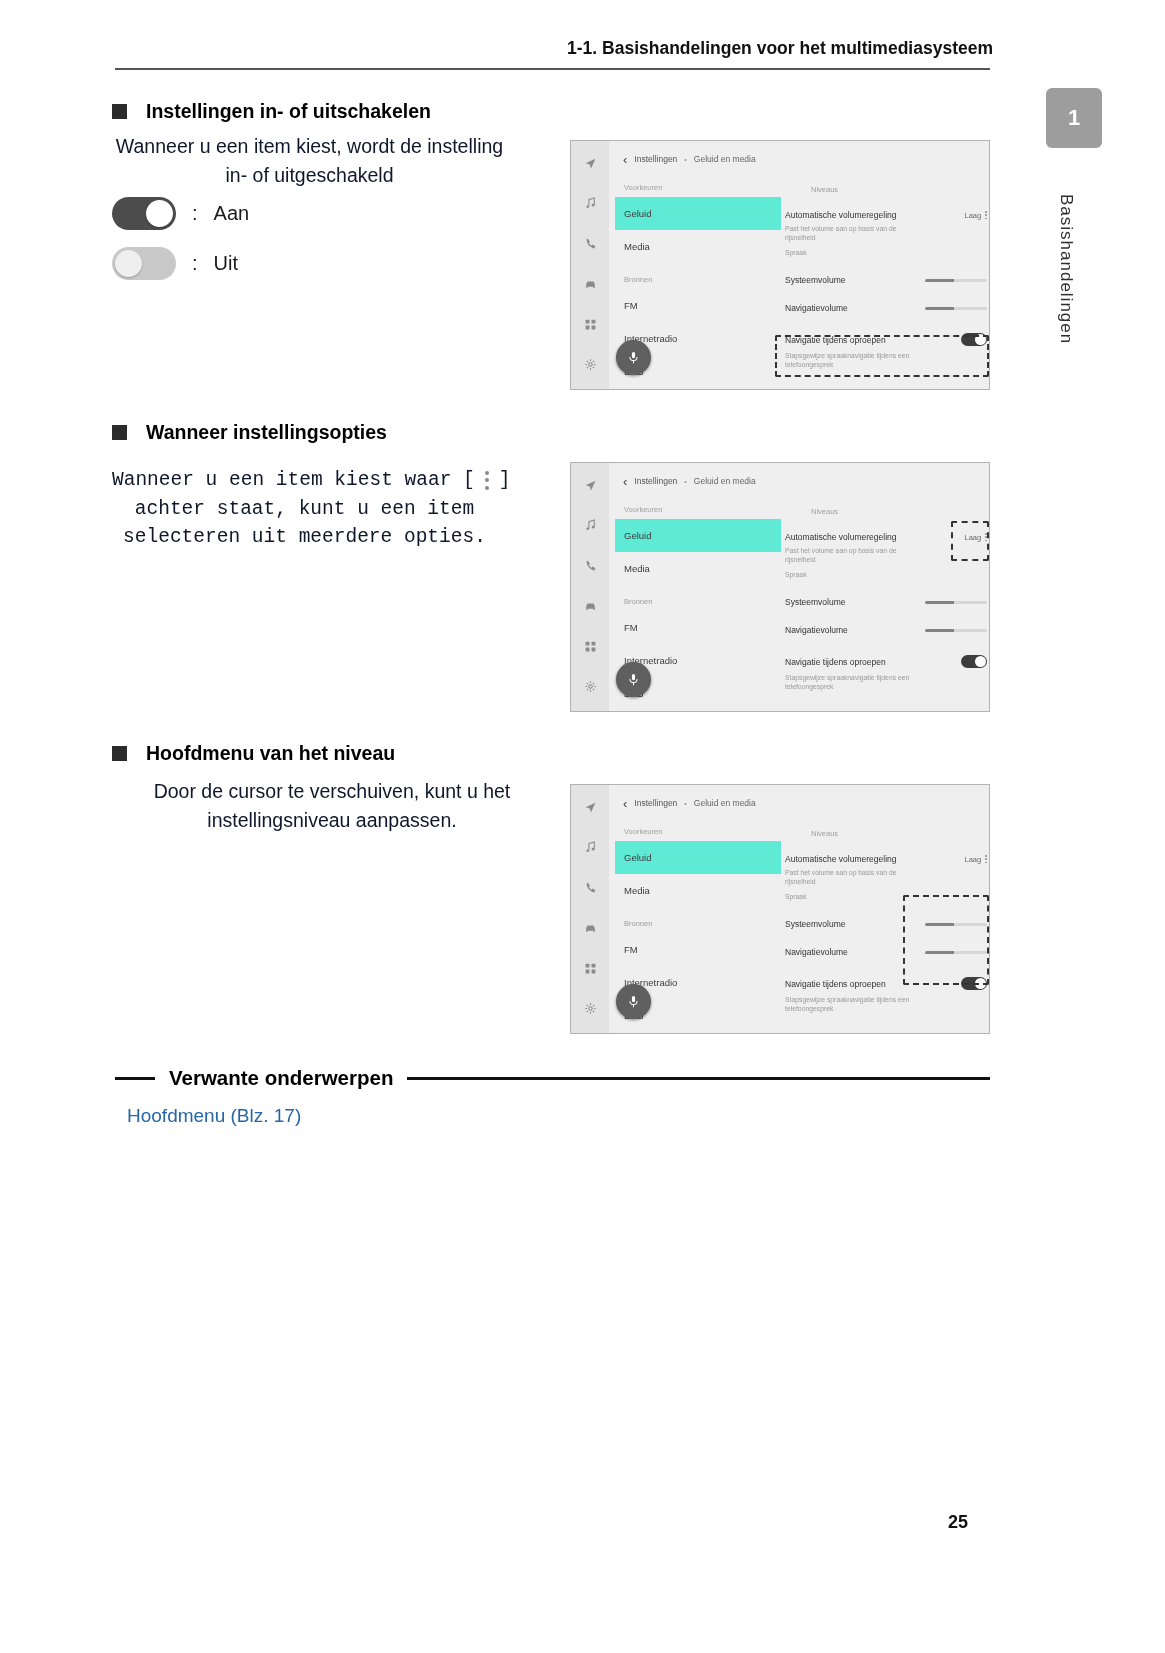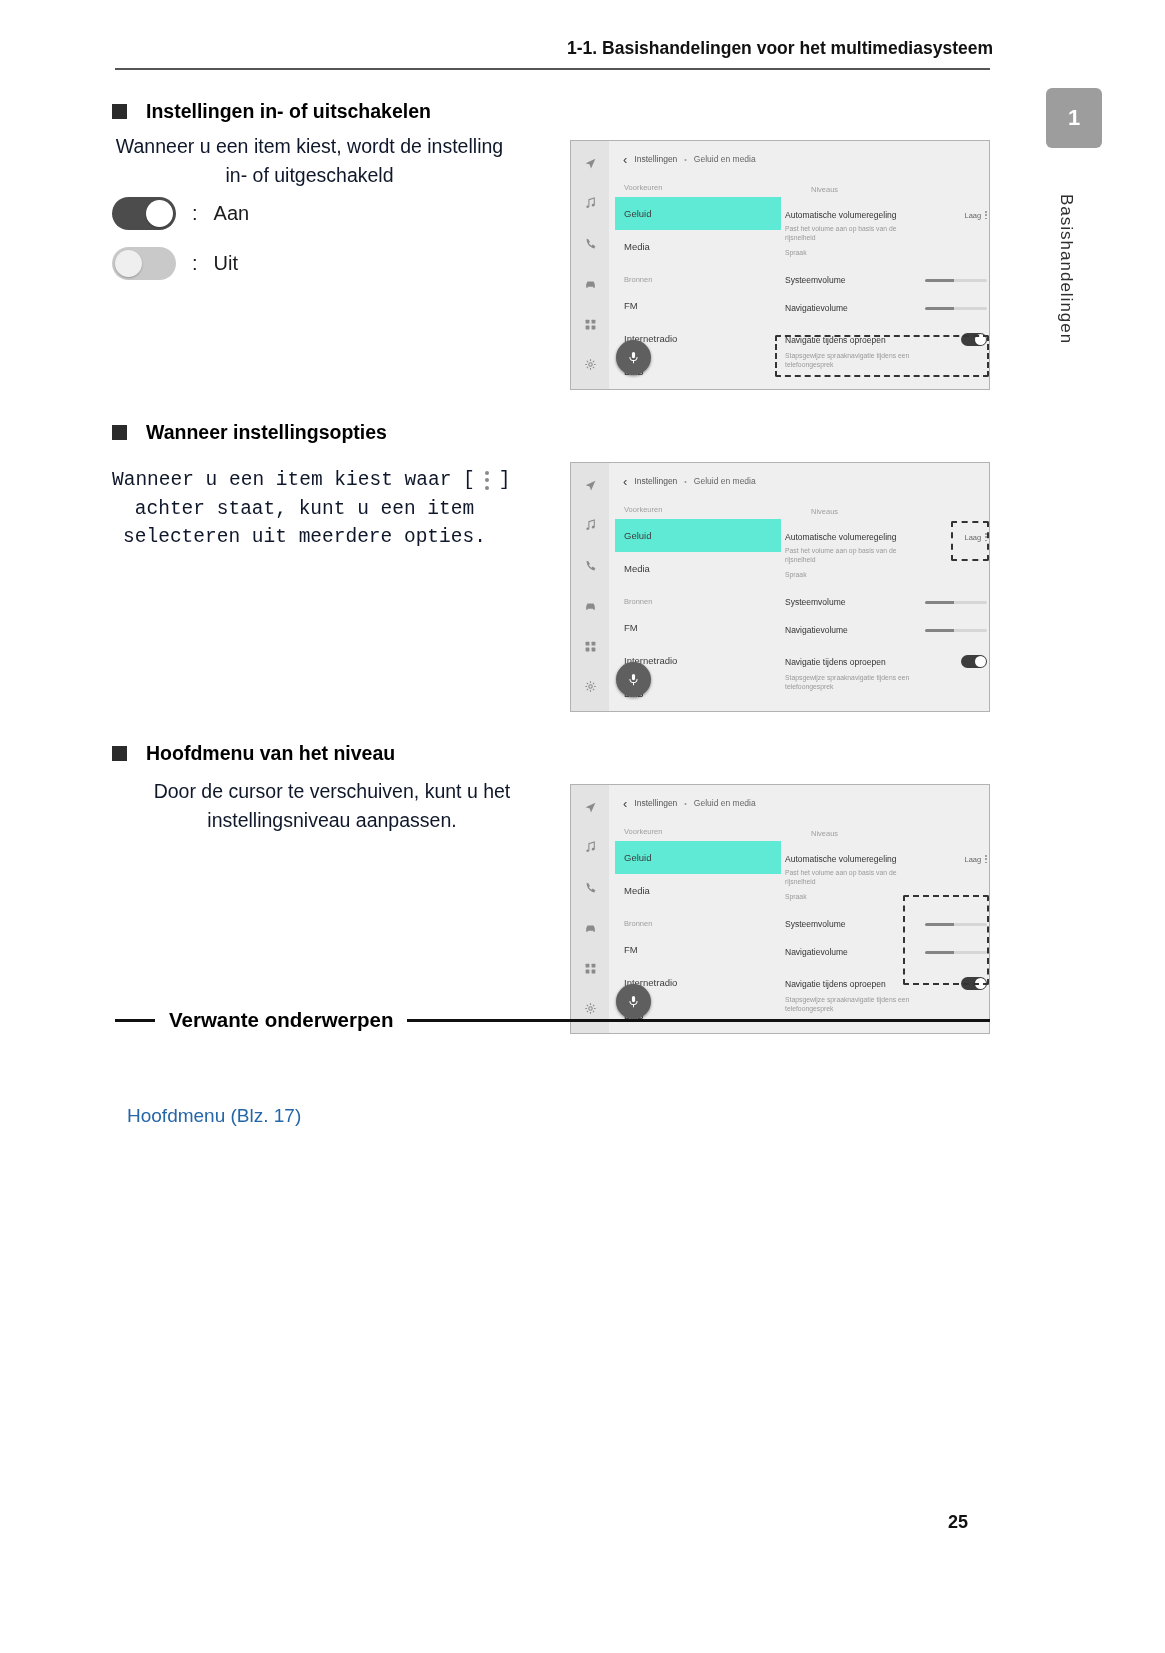--- a/index.html
+++ b/index.html
@@ -43,21 +43,21 @@
   .legend .sep, .legend .lab { font-size:20px; color:#1b1b1b; }
 
   
   .vdots { display:inline-flex; flex-direction:column; align-items:center; }
   .vdots i { border-radius:50%; background:#8a8a8a; display:block; }
   .vdots.chip { margin:0 10px; }
   .vdots.chip i { width:4px; height:4px; margin:1.7px 0; }
   .vdots.mini i { width:1.8px; height:1.8px; margin:.8px 0; }
 
   
-  .related { position:absolute; top:1008px; left:115px; width:875px; display:flex; align-items:center; }
+  .related { position:absolute; top:1066px; left:115px; width:875px; display:flex; align-items:center; }
   .rline { height:3px; background:#111; }
   .rline.short { width:40px; }
   .rline.long { flex:1; }
   .rtitle { font-size:20.5px; font-weight:bold; margin:0 14px; color:#000; }
   .ref-link { position:absolute; top:1105px; left:127px; font-size:19px; color:#2566a8;
               text-decoration:none; cursor:pointer; }
 
   
   .device { position:absolute; width:420px; height:250px; background:#efefef; border:1px solid #b2b2b2; }
   .device-1 { left:570px; top:140px; }

